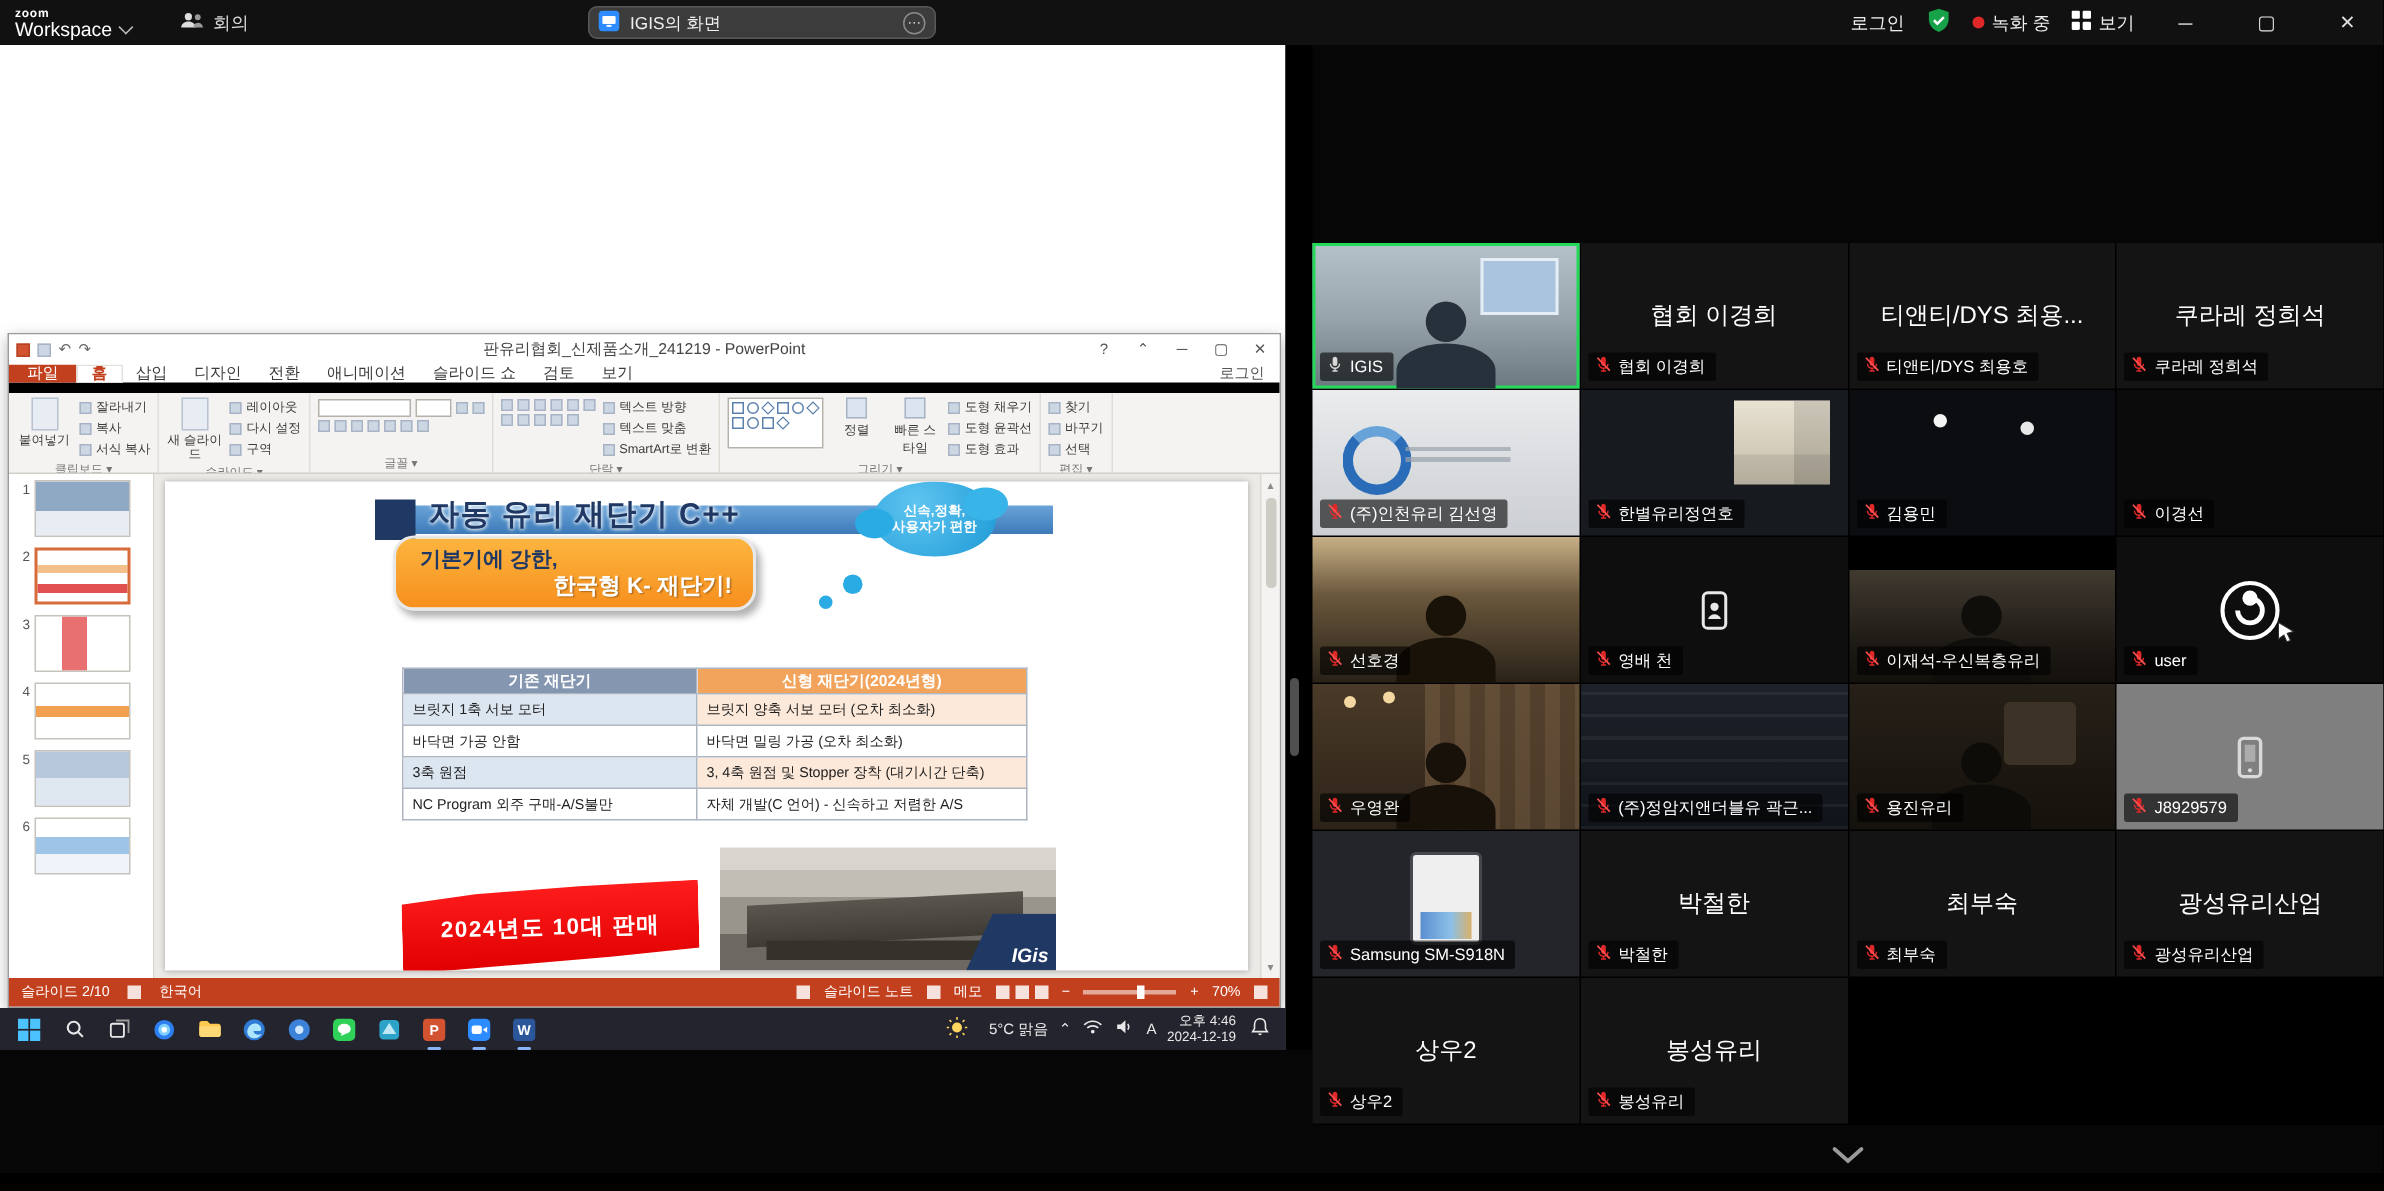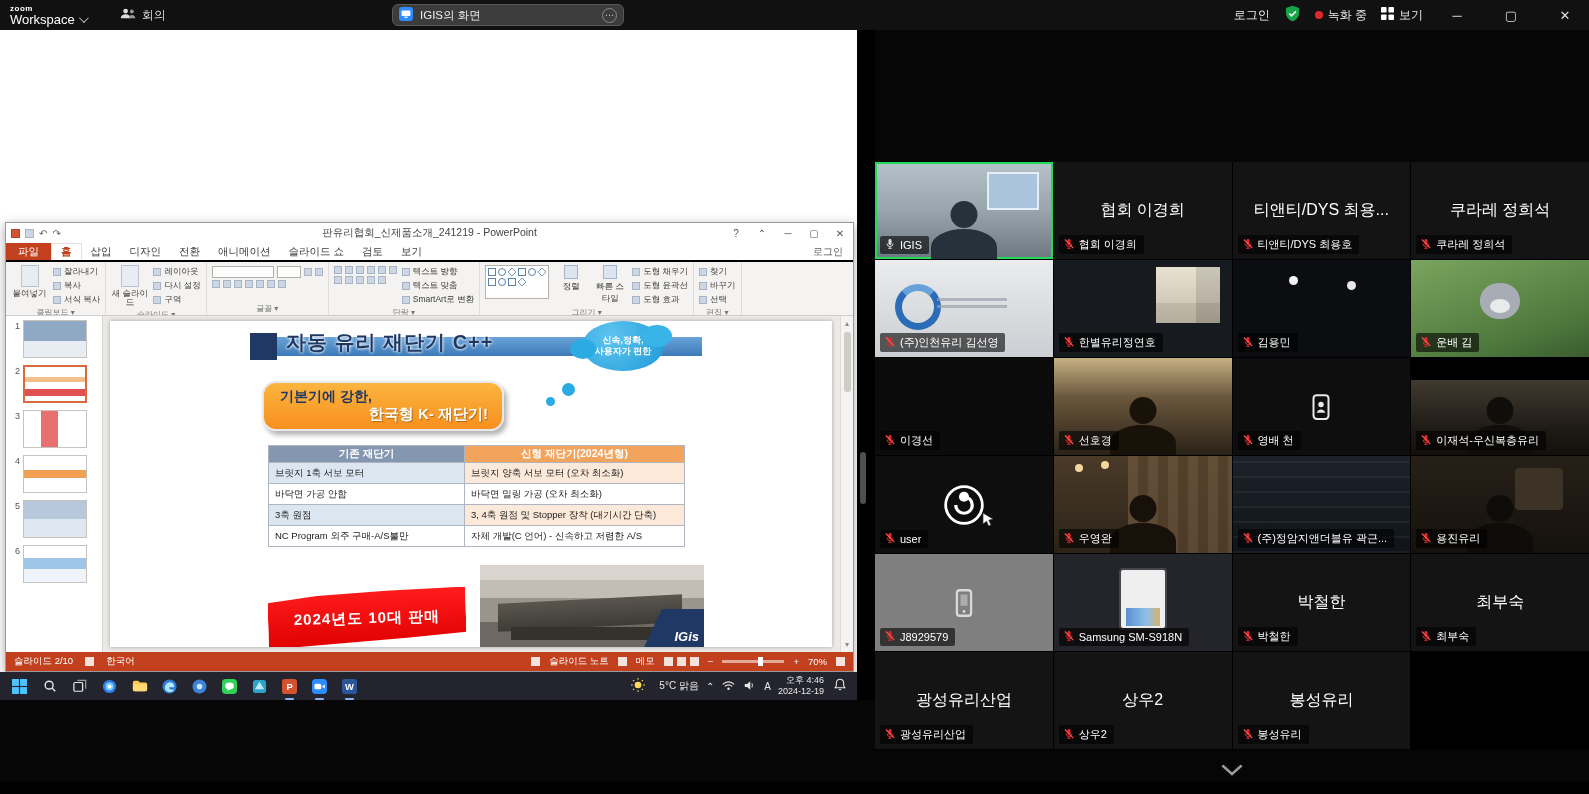--- a/index.html
+++ b/index.html
@@ -32,21 +32,21 @@
   .divider .handle { position:absolute; left:3px; top:422px; width:6px; height:52px; background:#4f4f4f; border-radius:3px; }
 
   
   .ppt { position:absolute; left:5px; top:192px; width:849px; height:450px; background:#fff; border:1px solid #9a9a9a; box-shadow:0 3px 10px rgba(0,0,0,.35); display:flex; flex-direction:column; color:#333; }
   .ppt-titlebar { height:20px; display:flex; align-items:center; background:#fff; font-size:10.5px; position:relative; }
   .qat { display:flex; align-items:center; gap:5px; padding-left:5px; color:#666; font-size:10px; }
   .qat .chip8 { width:9px; height:9px; }
   .ppt-title-text { position:absolute; left:0; right:0; text-align:center; font-size:10.5px; color:#444; pointer-events:none; }
   .ppt-controls { margin-left:auto; display:flex; z-index:2; }
   .ppt-controls span { width:26px; height:20px; display:flex; align-items:center; justify-content:center; font-size:10px; color:#555; cursor:pointer; }
-  .ppt-tabs { height:19px; display:flex; align-items:stretch; background:#fff; border-bottom:2px solid #000000; font-size:10.5px; }
+  .ppt-tabs { height:19px; display:flex; align-items:stretch; background:#fff; border-bottom:7px solid #000000; font-size:10.5px; }
   .ppt-tab { padding:0 9px; display:flex; align-items:center; color:#3b3b3b; cursor:pointer; }
   .ppt-tab.file { background:#c2401e; color:#fff; padding:0 12px; }
   .ppt-tab.active { color:#c2401e; font-weight:bold; border:1px solid #e3e1dd; border-bottom:1px solid #fff; background:#fff; }
   .ppt-tab-login { margin-left:auto; padding:0 10px; display:flex; align-items:center; font-size:10px; color:#555; }
   .ribbon { height:54px; background:#f4f3f1; border-bottom:1px solid #d2cfca; display:flex; overflow:hidden; }
   .rb-group { display:flex; flex-direction:column; border-right:1px solid #e0ddd7; padding:3px 5px 1px 5px; position:relative; }
   .rb-cap { margin-top:auto; text-align:center; font-size:8px; color:#767676; padding-top:1px; }
   .rb-content { display:flex; gap:5px; flex:1; }
   .rb-big { width:37px; display:flex; flex-direction:column; align-items:center; gap:2px; cursor:pointer; }
   .rb-big-ic { width:18px; height:22px; background:#e8ecf3; border:1px solid #b9c2d1; }
@@ -86,21 +86,21 @@
   .slide { position:absolute; left:7px; top:5px; width:722px; height:326px; background:#fff; box-shadow:0 0 4px rgba(0,0,0,.3); overflow:hidden; }
   .band { position:absolute; left:140px; top:16px; width:452px; height:19px; background:linear-gradient(180deg,#6aa3d8,#3c7ab8); }
   .band-sq { position:absolute; left:140px; top:12px; width:27px; height:27px; background:#1f3864; }
   .s-title { position:absolute; left:176px; top:8px; font-size:20px; font-weight:bold; color:#1f3864; letter-spacing:1px; text-shadow:0 0 3px #fff,0 0 3px #fff; }
   .cloud { position:absolute; left:472px; top:0px; width:82px; height:50px; background:radial-gradient(circle at 35% 30%,#5ec4f0,#1d9ad6); border-radius:50%; display:flex; flex-direction:column; align-items:center; justify-content:center; color:#fff; font-size:9px; font-weight:bold; line-height:11px; text-align:center; z-index:3; }
   .cloud::before { content:""; position:absolute; left:-12px; top:18px; width:26px; height:20px; background:#2aabe4; border-radius:50%; z-index:-1; }
   .cloud::after { content:""; position:absolute; right:-8px; top:4px; width:30px; height:22px; background:#38b4e8; border-radius:50%; z-index:-1; }
   .dot { position:absolute; background:#2aabe4; border-radius:50%; z-index:3; }
   .d1 { left:452px; top:62px; width:13px; height:13px; }
   .d2 { left:436px; top:76px; width:9px; height:9px; }
-  .kbox { position:absolute; left:152px; top:60px; width:242px; height:50px; border-radius:14px; border:2px solid #e8e8e8; background:linear-gradient(180deg,#fcb53f,#f78f1e); box-shadow:3px 4px 5px rgba(0,0,0,.3); z-index:2; }
+  .kbox { position:absolute; left:152px; top:36px; width:242px; height:50px; border-radius:14px; border:2px solid #e8e8e8; background:linear-gradient(180deg,#fcb53f,#f78f1e); box-shadow:3px 4px 5px rgba(0,0,0,.3); z-index:2; }
   .k1 { position:absolute; left:16px; top:5px; font-size:14px; font-weight:bold; color:#1f3864; }
   .k2 { position:absolute; right:14px; bottom:5px; font-size:15px; font-weight:bold; color:#fff; text-shadow:1px 1px 1px rgba(0,0,0,.3);margin-left:43px; }
   .cmp { position:absolute; left:158px; top:124px; width:416px; border-collapse:collapse; table-layout:fixed; }
   .cmp th, .cmp td { border:1px solid #aeb6c2; overflow:hidden; white-space:nowrap; }
   .cmp th { height:17px; font-size:10.5px; font-weight:bold; text-align:center; }
   .cmp th.h-old { background:#8496b0; color:#fff; width:196px; }
   .cmp th.h-new { background:#f2a45c; color:#fff; width:220px; }
   .cmp td { height:21px; font-size:9.5px; color:#222; padding-left:6px; background:#fff; }
   .cmp tbody tr:nth-child(odd) td:first-child { background:#dce6f1; }
   .cmp tbody tr:nth-child(odd) td:last-child { background:#fde9d9; }
@@ -731,31 +731,20 @@
         <div class="plabel">
           <span><svg width="12" height="12" viewBox="0 0 16 16">
               <path d="M8 1.2c1.2 0 2.1.9 2.1 2.1v4a2.1 2.1 0 0 1-4.2 0v-4C5.9 2.1 6.8 1.2 8 1.2z" fill="#e02828"></path>
               <path d="M4 7.4a4 4 0 0 0 8 0" fill="none" stroke="#e02828" stroke-width="1.3"></path>
               <path d="M8 11.4v2.2M5.7 13.8h4.6" stroke="#e02828" stroke-width="1.3"></path>
               <path d="M2.6 2l11 11.4" stroke="#ff5050" stroke-width="1.6"></path>
             </svg></span>
           <span class="txt">김용민</span>
         </div>
       </div>
-      <div class="tile v-unbae">
-        <div class="plabel">
-          <span><svg width="12" height="12" viewBox="0 0 16 16">
-              <path d="M8 1.2c1.2 0 2.1.9 2.1 2.1v4a2.1 2.1 0 0 1-4.2 0v-4C5.9 2.1 6.8 1.2 8 1.2z" fill="#e02828"></path>
-              <path d="M4 7.4a4 4 0 0 0 8 0" fill="none" stroke="#e02828" stroke-width="1.3"></path>
-              <path d="M8 11.4v2.2M5.7 13.8h4.6" stroke="#e02828" stroke-width="1.3"></path>
-              <path d="M2.6 2l11 11.4" stroke="#ff5050" stroke-width="1.6"></path>
-            </svg></span>
-          <span class="txt">운배 김</span>
-        </div>
-      </div>
       <div class="tile v-black">
         <div class="plabel">
           <span><svg width="12" height="12" viewBox="0 0 16 16">
               <path d="M8 1.2c1.2 0 2.1.9 2.1 2.1v4a2.1 2.1 0 0 1-4.2 0v-4C5.9 2.1 6.8 1.2 8 1.2z" fill="#e02828"></path>
               <path d="M4 7.4a4 4 0 0 0 8 0" fill="none" stroke="#e02828" stroke-width="1.3"></path>
               <path d="M8 11.4v2.2M5.7 13.8h4.6" stroke="#e02828" stroke-width="1.3"></path>
               <path d="M2.6 2l11 11.4" stroke="#ff5050" stroke-width="1.6"></path>
             </svg></span>
           <span class="txt">이경선</span>
         </div>

